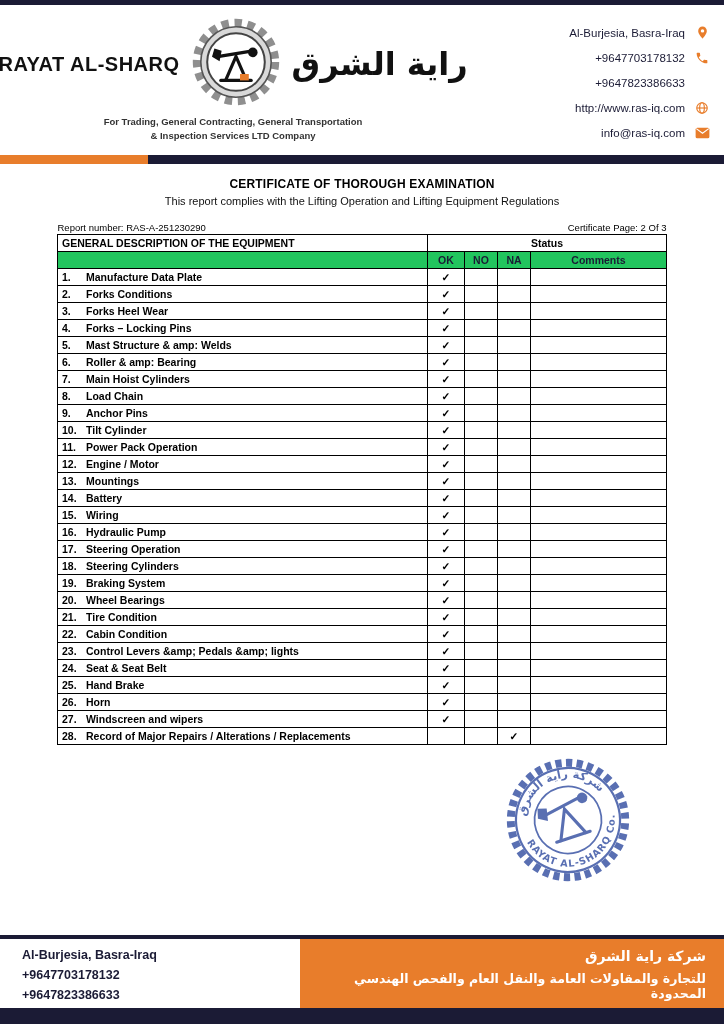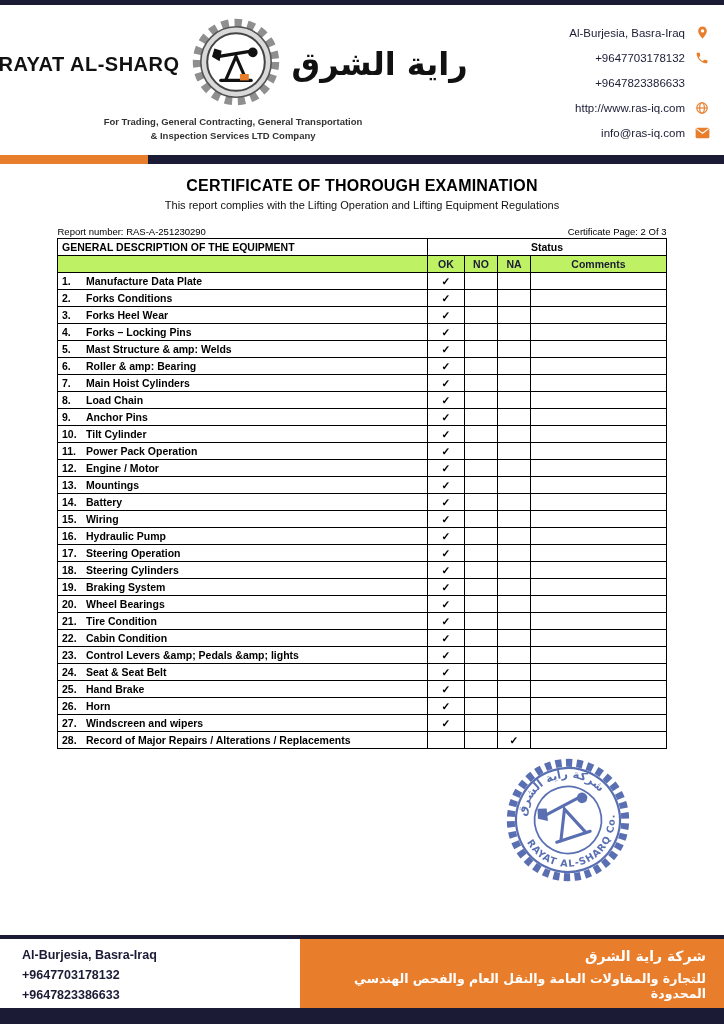--- a/index.html
+++ b/index.html
@@ -19,30 +19,30 @@
   .tagline { text-align:center; font-size:9.5px; font-weight:bold; color:#333; margin-top:5px; line-height:1.5; }
   .contact-block { padding-top:7px; }
   .contact-line { display:flex; justify-content:flex-end; align-items:center; gap:9px; margin-bottom:10px; font-size:11.5px; color:#1B1B35; }
   .contact-icon { width:16px; height:15px; display:flex; align-items:center; justify-content:center; }
 
   .divider { display:flex; height:9px; margin-top:5px; }
   .divider-orange { width:148px; background:#E87D2B; }
   .divider-dark { flex:1; background:#1B1B35; }
 
   
-  .cert-title { text-align:center; font-size:16px; font-weight:bold; color:#000; margin-top:13px; letter-spacing:.2px; }
+  .cert-title { text-align:center; font-size:12px; font-weight:bold; color:#000; margin-top:13px; letter-spacing:.2px; }
   .cert-subtitle { text-align:center; font-size:11px; color:#111; margin-top:4px; }
   .meta-row { width:609px; margin:15px auto 1px; display:flex; justify-content:space-between; font-size:9.5px; color:#000; }
 
   
   .equip-table { width:609px; margin:0 auto; border-collapse:collapse; table-layout:fixed; }
   .equip-table th, .equip-table td { border:1px solid #000; font-size:10.5px; color:#000; height:17px; padding:0 4px; overflow:hidden; white-space:nowrap; }
   .desc-head { text-align:left; font-weight:bold; }
   .status-head { text-align:center; font-weight:bold; }
-  .orange-row th { background:#bef264; text-align:center; font-weight:bold; color:#1B1B35;margin-top:24px; }
+  .orange-row th { background:#22c55e; text-align:center; font-weight:bold; color:#1B1B35;margin-top:24px; }
   .cell-desc { font-weight:bold; text-align:left; }
   .row-num { display:inline-block; width:24px; }
   .cell-check { text-align:center; font-weight:bold; font-size:11.5px; }
 
   
   .stamp { position:absolute; left:502px; top:754px; width:132px; height:132px; }
 
   
   .page-footer { position:absolute; left:0; right:0; bottom:0; }
   .footer-top-line { height:4px; background:#1B1B35; }

